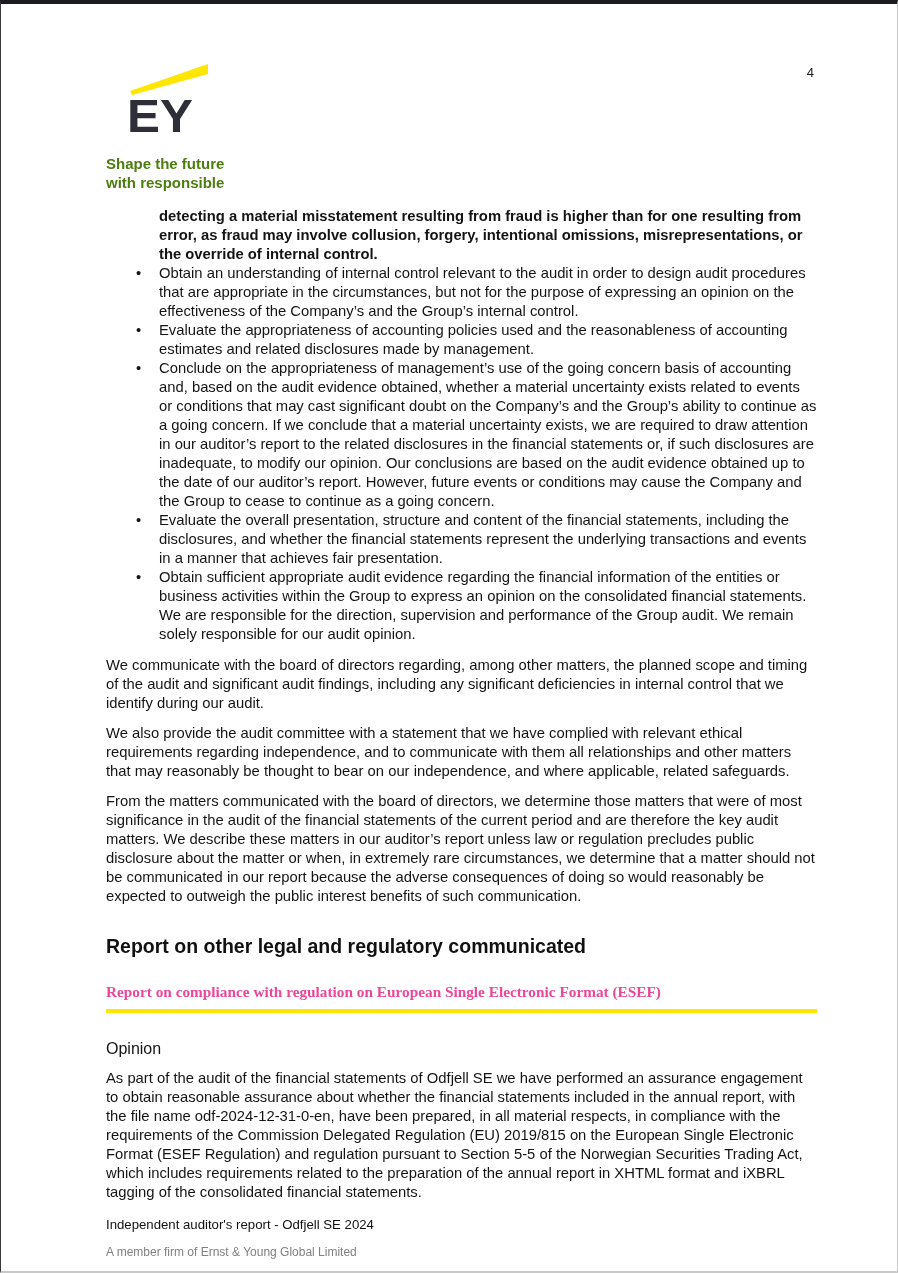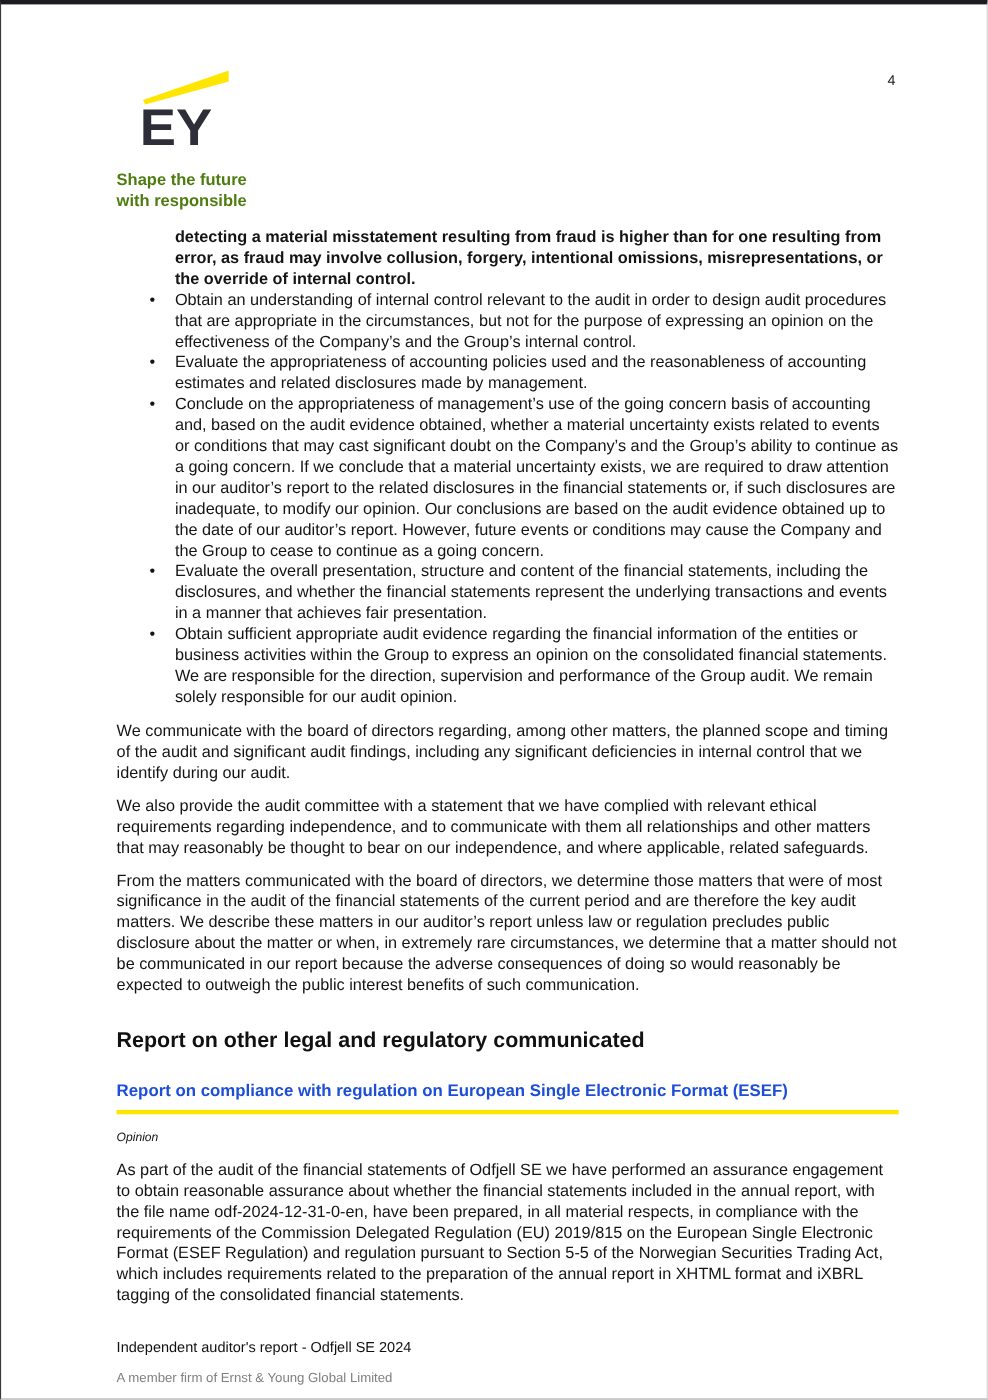--- a/index.html
+++ b/index.html
@@ -53,24 +53,24 @@
   .para{margin:11px 0 0 0;}
   .para.first{margin-top:12px;}
   
   .h1{
     margin:28px 0 0 0;
     font-size:19.5px;font-weight:700;color:#111111;line-height:24px;
   }
   .h2-wrap{margin-top:24px;}
   .h2{
     margin:0;
-    font-size:15.3px;font-weight:700;color:#1d4ed8;line-height:20px;
+    font-size:15.3px;font-weight:700;color:#ec4899;line-height:20px;font-family:Liberation Serif, serif;
   }
   .yellow-rule{height:4px;margin-top:7px;width:711px;}
-  .opinion{margin-top:12px;font-style:italic;font-size:11px;}
+  .opinion{margin-top:26px;font-size:16px;}
   
   .footer-title{
     position:absolute;left:105px;top:1213px;
     font-size:13.2px;color:#111111;text-align:center;
   }
   .footer-member{
     position:absolute;left:105px;top:1241px;
     font-size:12px;color:#808080;
   }
 </style>

